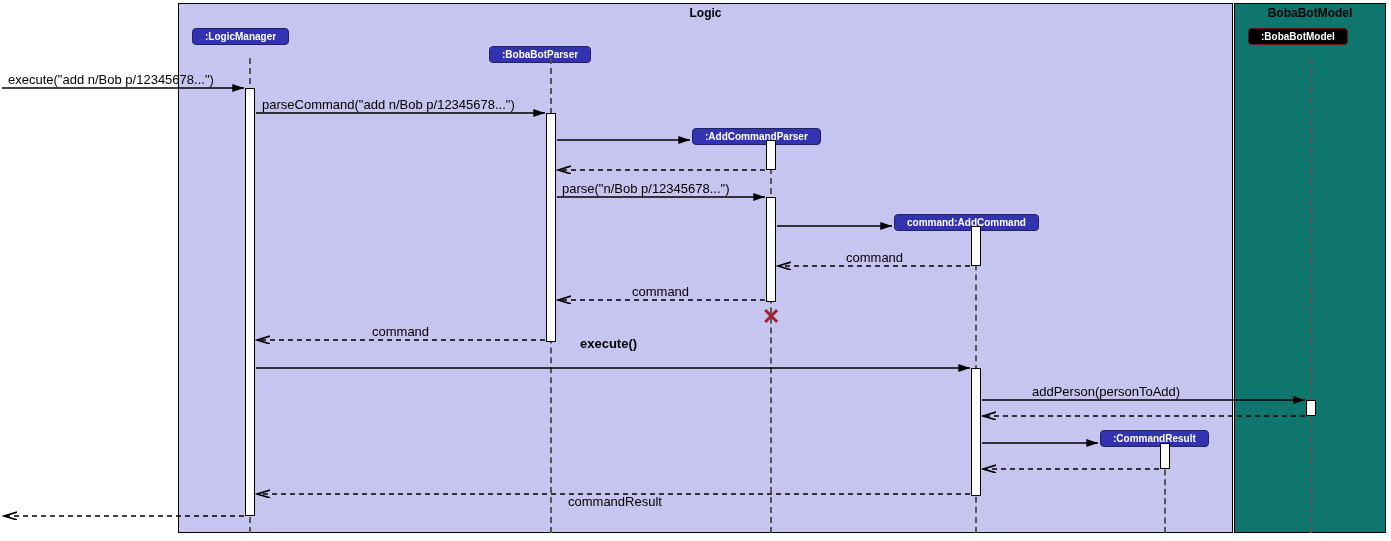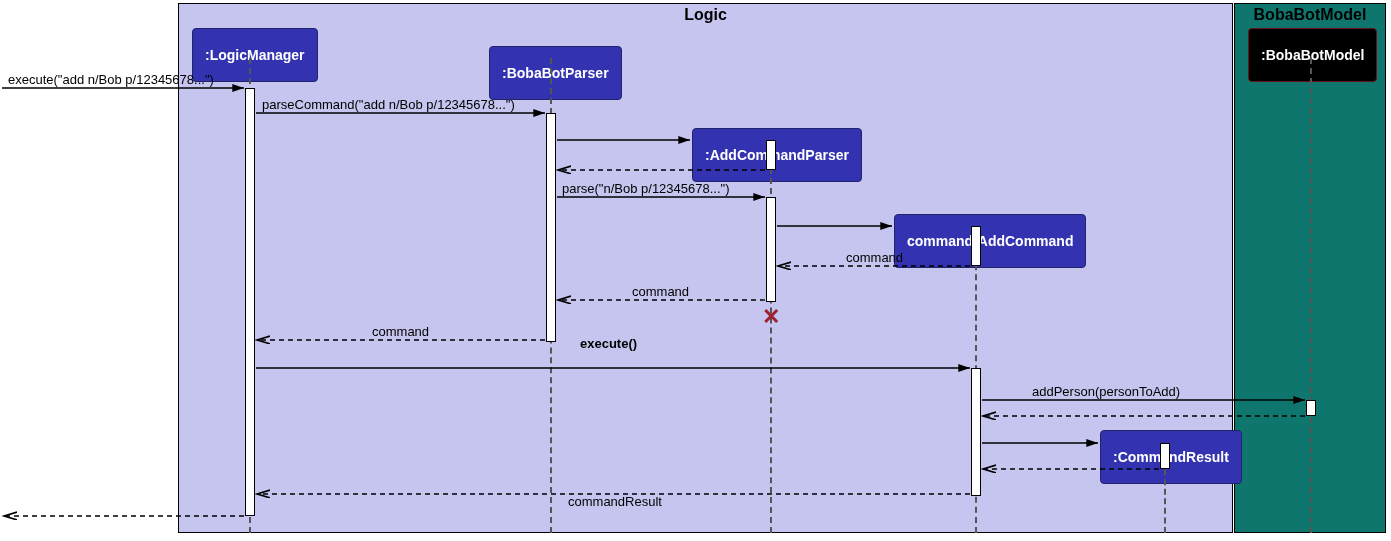--- a/index.html
+++ b/index.html
@@ -31,32 +31,32 @@
     height: 530px;
     background: #0f766e;
   }
   .frame-label {
     position: absolute;
     top: 0;
     left: 50%;
     transform: translateX(-50%);
     font-weight: bold;
     padding: 2px 6px;
-    font-size: 16px;
+    font-size: 12px;
   }
   .participant-box {
     position: absolute;
     background: #3333b2;
     color: #fff;
     font-weight: bold;
     border: 1.5px solid #222266;
     border-radius: 4px;
-    padding: 18px 12px;
+    padding: 2px 12px;
     text-align: center;
-    font-size: 14px;
+    font-size: 10px;
     white-space: nowrap;
   }
   .participant-box.red {
     background: #000000;
     border-color: #6a0f18;
   }
   .lifeline {
     position: absolute;
     border-left: 2px dashed #555;
     width: 0;

